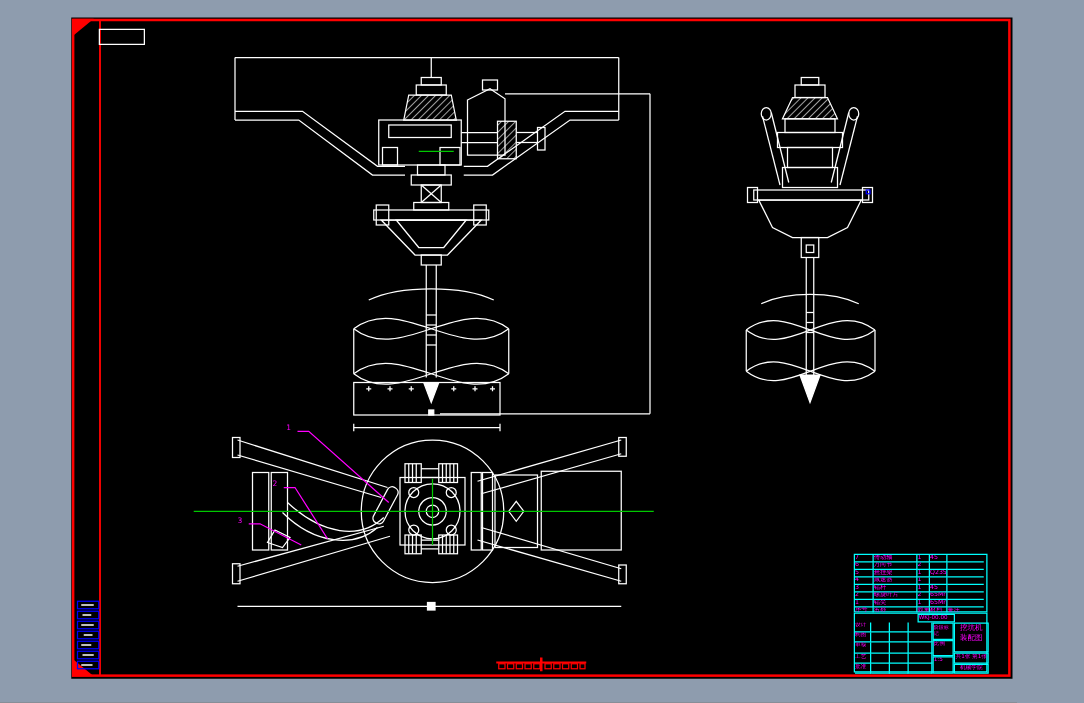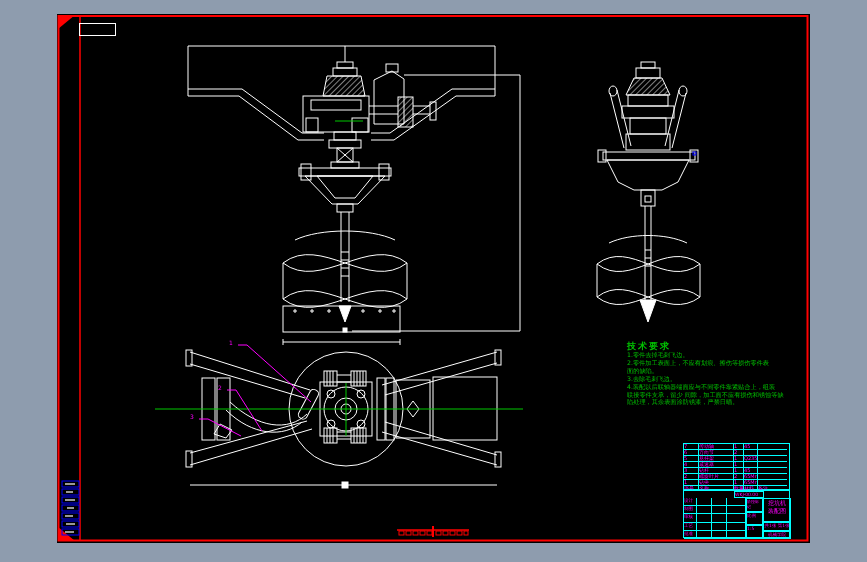--- a/index.html
+++ b/index.html
@@ -273,33 +273,20 @@
 
     <g stroke="#ff00ff" stroke-width="1" fill="none">
       <path d="M238,345 L247,345 L311,402"></path>
       <path d="M227,390 L236,390 L262,431"></path>
       <path d="M199,419 L208,419 L241,436"></path>
     </g>
   </svg>
 
   <div class="abs zoombox"></div>
 
-  <div class="abs tech">
-    <div class="tech-title">技术要求</div>
-    <div>
-
-    <div class="tech-line">1.零件去掉毛刺飞边。</div>
-        <div class="tech-line">2.零件加工表面上，不应有划痕、擦伤等损伤零件表</div>
-        <div class="tech-line">面的缺陷。</div>
-        <div class="tech-line">3.去除毛刺飞边。</div>
-        <div class="tech-line">4.装配以后联轴器端面应与不同零件靠紧贴合上，组装</div>
-        <div class="tech-line">联接零件支承，留少 间隙，加工面不应有损伤和锈蚀等缺</div>
-        <div class="tech-line">陷处理，其余表面涂防锈漆，严禁日晒。</div>
-      </div>
-  </div>
 
   <div class="abs leader-num" style="left:229px;top:340px;">1</div>
   <div class="abs leader-num" style="left:218px;top:385px;">2</div>
   <div class="abs leader-num" style="left:190px;top:414px;">3</div>
 
   <div class="abs bom">
     <div class="bom-rows">
 
         <div class="bom-row">
           <span>7</span>

